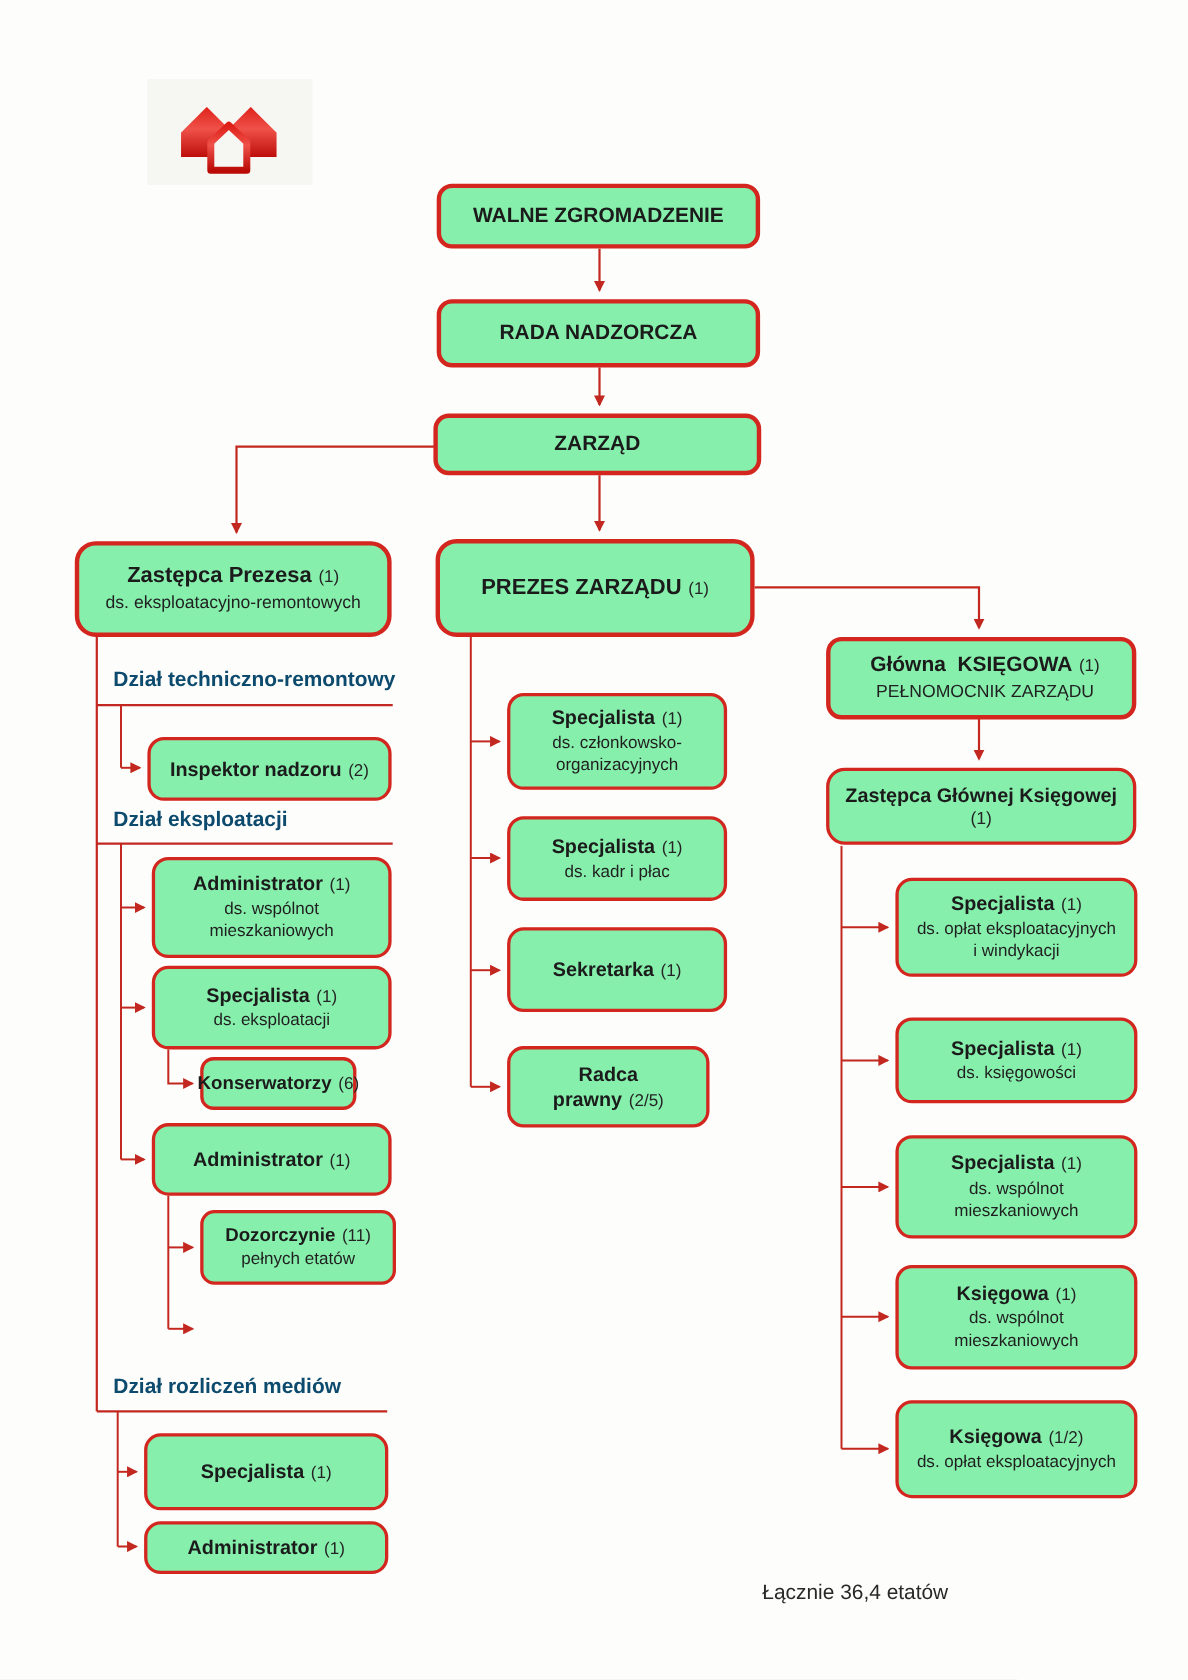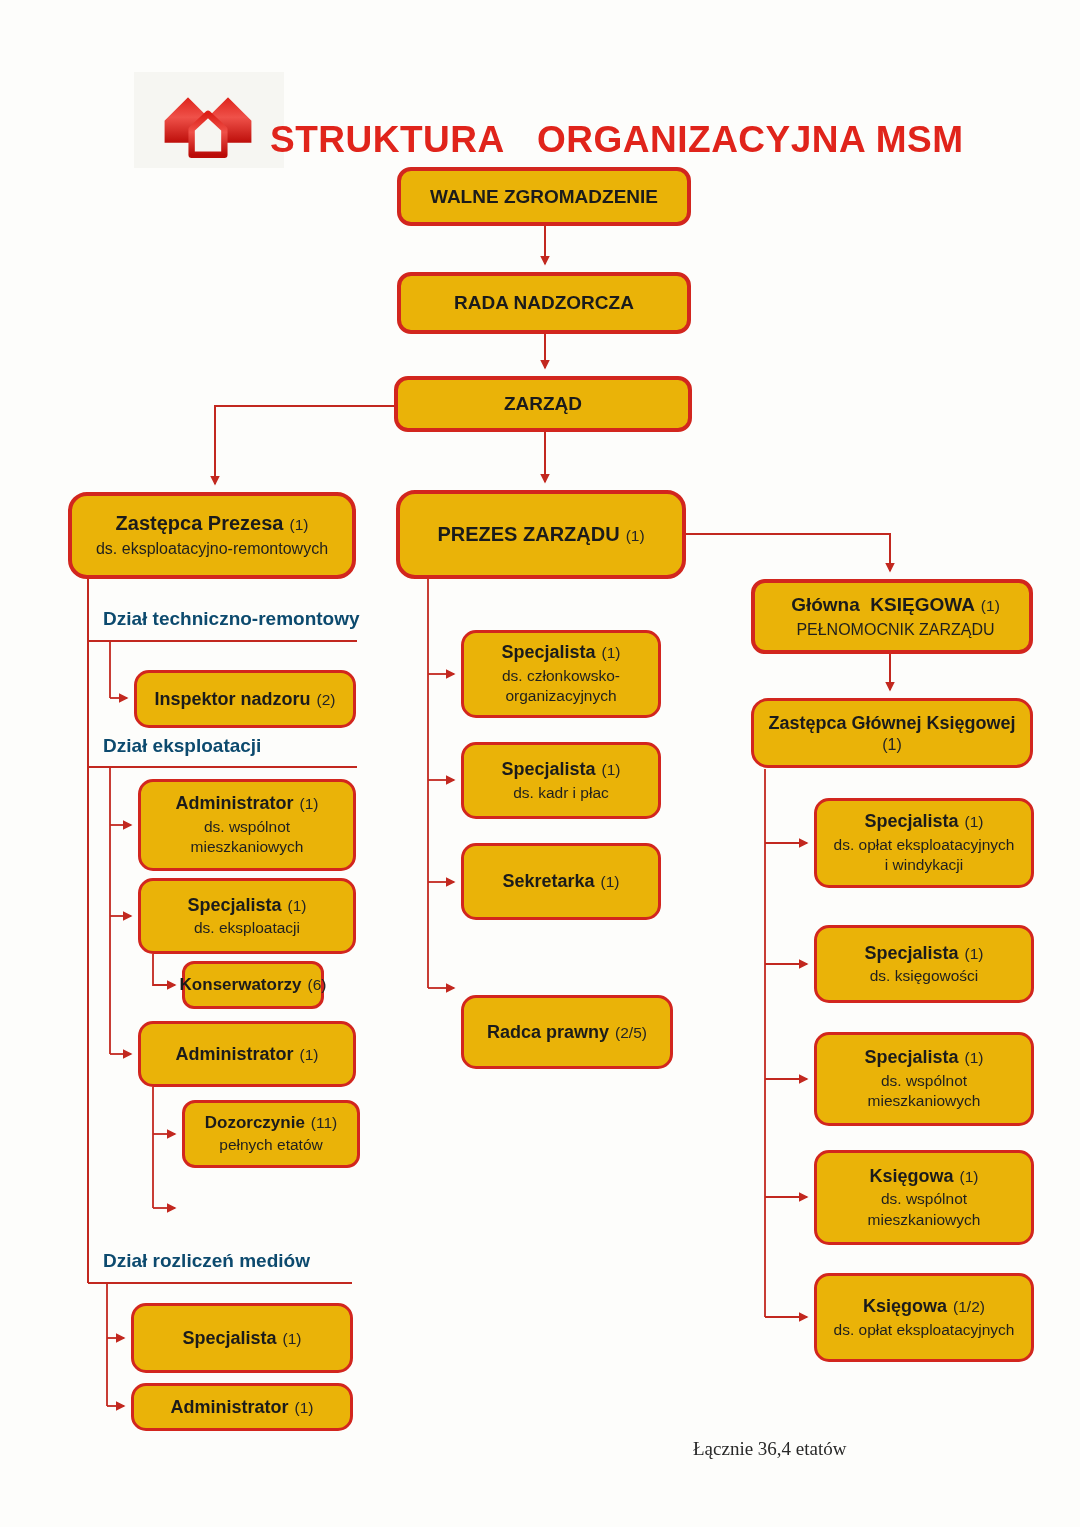--- a/index.html
+++ b/index.html
@@ -14,40 +14,40 @@
   .ln-thin{stroke:#c2281f;stroke-width:1.8;fill:none;}
 
   .logo-bg{position:absolute;left:134px;top:72px;width:150px;height:96px;background:#f6f6f2;}
   .logo-bg svg{position:absolute;left:24px;top:10px;}
   .page-title{
     position:absolute;left:270px;top:94px;width:600px;
     font-size:37px;font-weight:bold;color:#e0241b;letter-spacing:.5px;white-space:nowrap;
   }
 
   .node{
-    position:absolute;box-sizing:border-box;background:#eab308;
+    position:absolute;box-sizing:border-box;background:#86efac;
     border:3px solid #d2261e;border-radius:15px;
     display:flex;flex-direction:column;align-items:center;justify-content:center;
     text-align:center;padding:2px 14px;
   }
   .nd-heavy{border-width:4px;border-radius:14px;}
   .nd-round{border-radius:19px;}
   .nt{font-weight:bold;font-size:18px;line-height:1.25;}
   .nd-heavy .nt{font-size:19px;}
   .nt-big{font-size:20px !important;}
   .cc{font-weight:normal;font-size:15.5px;margin-left:6px;color:#242424;}
   .cc-line{font-weight:normal;font-size:16px;color:#242424;margin-top:2px;}
   .sub{font-weight:normal;font-size:15.5px;line-height:1.32;color:#1f1f1f;margin-top:2px;}
   .sub-wide{font-size:16px;}
 
   .sec-header{
     position:absolute;font-size:19px;font-weight:bold;color:#0c4a6e;white-space:nowrap;
   }
   .footer-total{
-    position:absolute;left:693px;top:1438px;font-size:19px;color:#282828;white-space:nowrap;font-family:Liberation Serif, serif;
+    position:absolute;left:693px;top:1438px;font-size:19px;color:#282828;white-space:nowrap;
   }
 </style>
 </head>
 <body>
 
 <div class="page">
 
   <svg class="connectors" viewBox="0 0 1080 1527">
     <defs>
       <marker id="arr" viewBox="0 0 10 10" refX="8.5" refY="5" markerWidth="10" markerHeight="10" markerUnits="userSpaceOnUse" orient="auto">
@@ -104,21 +104,20 @@
           <stop offset="0" stop-color="#dd1f17"></stop>
           <stop offset="0.45" stop-color="#ef5149"></stop>
           <stop offset="1" stop-color="#bb0b07"></stop>
         </linearGradient>
       </defs>
       <path d="M6,42 L33,15 L60,42 V68 H6 Z" fill="url(#lg)" stroke="#f6f6f2" stroke-width="2.5" stroke-linejoin="round"></path>
       <path d="M50,42 L77,15 L104,42 V68 H50 Z" fill="url(#lg)" stroke="#f6f6f2" stroke-width="2.5" stroke-linejoin="round"></path>
       <path d="M37,80 V52 L55,35 L73,52 V80 Z" fill="#f6f6f2" stroke="url(#lg)" stroke-width="7" stroke-linejoin="round"></path>
     </svg>
   </div>
-  <h1 class="page-title">STRUKTURA&nbsp;&nbsp; ORGANIZACYJNA MSM</h1>
 
   <div class="node nd-heavy" style="left:397px;top:167px;width:294px;height:59px;">
     <div class="nt">WALNE ZGROMADZENIE</div>
   </div>
   <div class="node nd-heavy" style="left:397px;top:272px;width:294px;height:62px;">
     <div class="nt">RADA NADZORCZA</div>
   </div>
   <div class="node nd-heavy" style="left:394px;top:376px;width:298px;height:56px;">
     <div class="nt">ZARZĄD</div>
   </div>
@@ -175,21 +174,21 @@
     <div class="nt"><span>Specjalista</span><span class="cc">(1)</span></div>
     <div class="sub" style="max-width:150px;">ds. członkowsko-organizacyjnych</div>
   </div>
   <div class="node" style="left:461px;top:742px;width:200px;height:77px;">
     <div class="nt"><span>Specjalista</span><span class="cc">(1)</span></div>
     <div class="sub">ds. kadr i płac</div>
   </div>
   <div class="node" style="left:461px;top:843px;width:200px;height:77px;">
     <div class="nt"><span>Sekretarka</span><span class="cc">(1)</span></div>
   </div>
-  <div class="node" style="left:461px;top:951px;width:212px;height:74px;margin-top:44px;">
+  <div class="node" style="left:461px;top:951px;width:184px;height:74px;">
     <div class="nt"><span>Radca prawny</span><span class="cc">(2/5)</span></div>
   </div>
 
   <div class="node" style="left:814px;top:798px;width:220px;height:90px;">
     <div class="nt"><span>Specjalista</span><span class="cc">(1)</span></div>
     <div class="sub" style="max-width:196px;">ds. opłat eksploatacyjnych i windykacji</div>
   </div>
   <div class="node" style="left:814px;top:925px;width:220px;height:78px;">
     <div class="nt"><span>Specjalista</span><span class="cc">(1)</span></div>
     <div class="sub">ds. księgowości</div>

